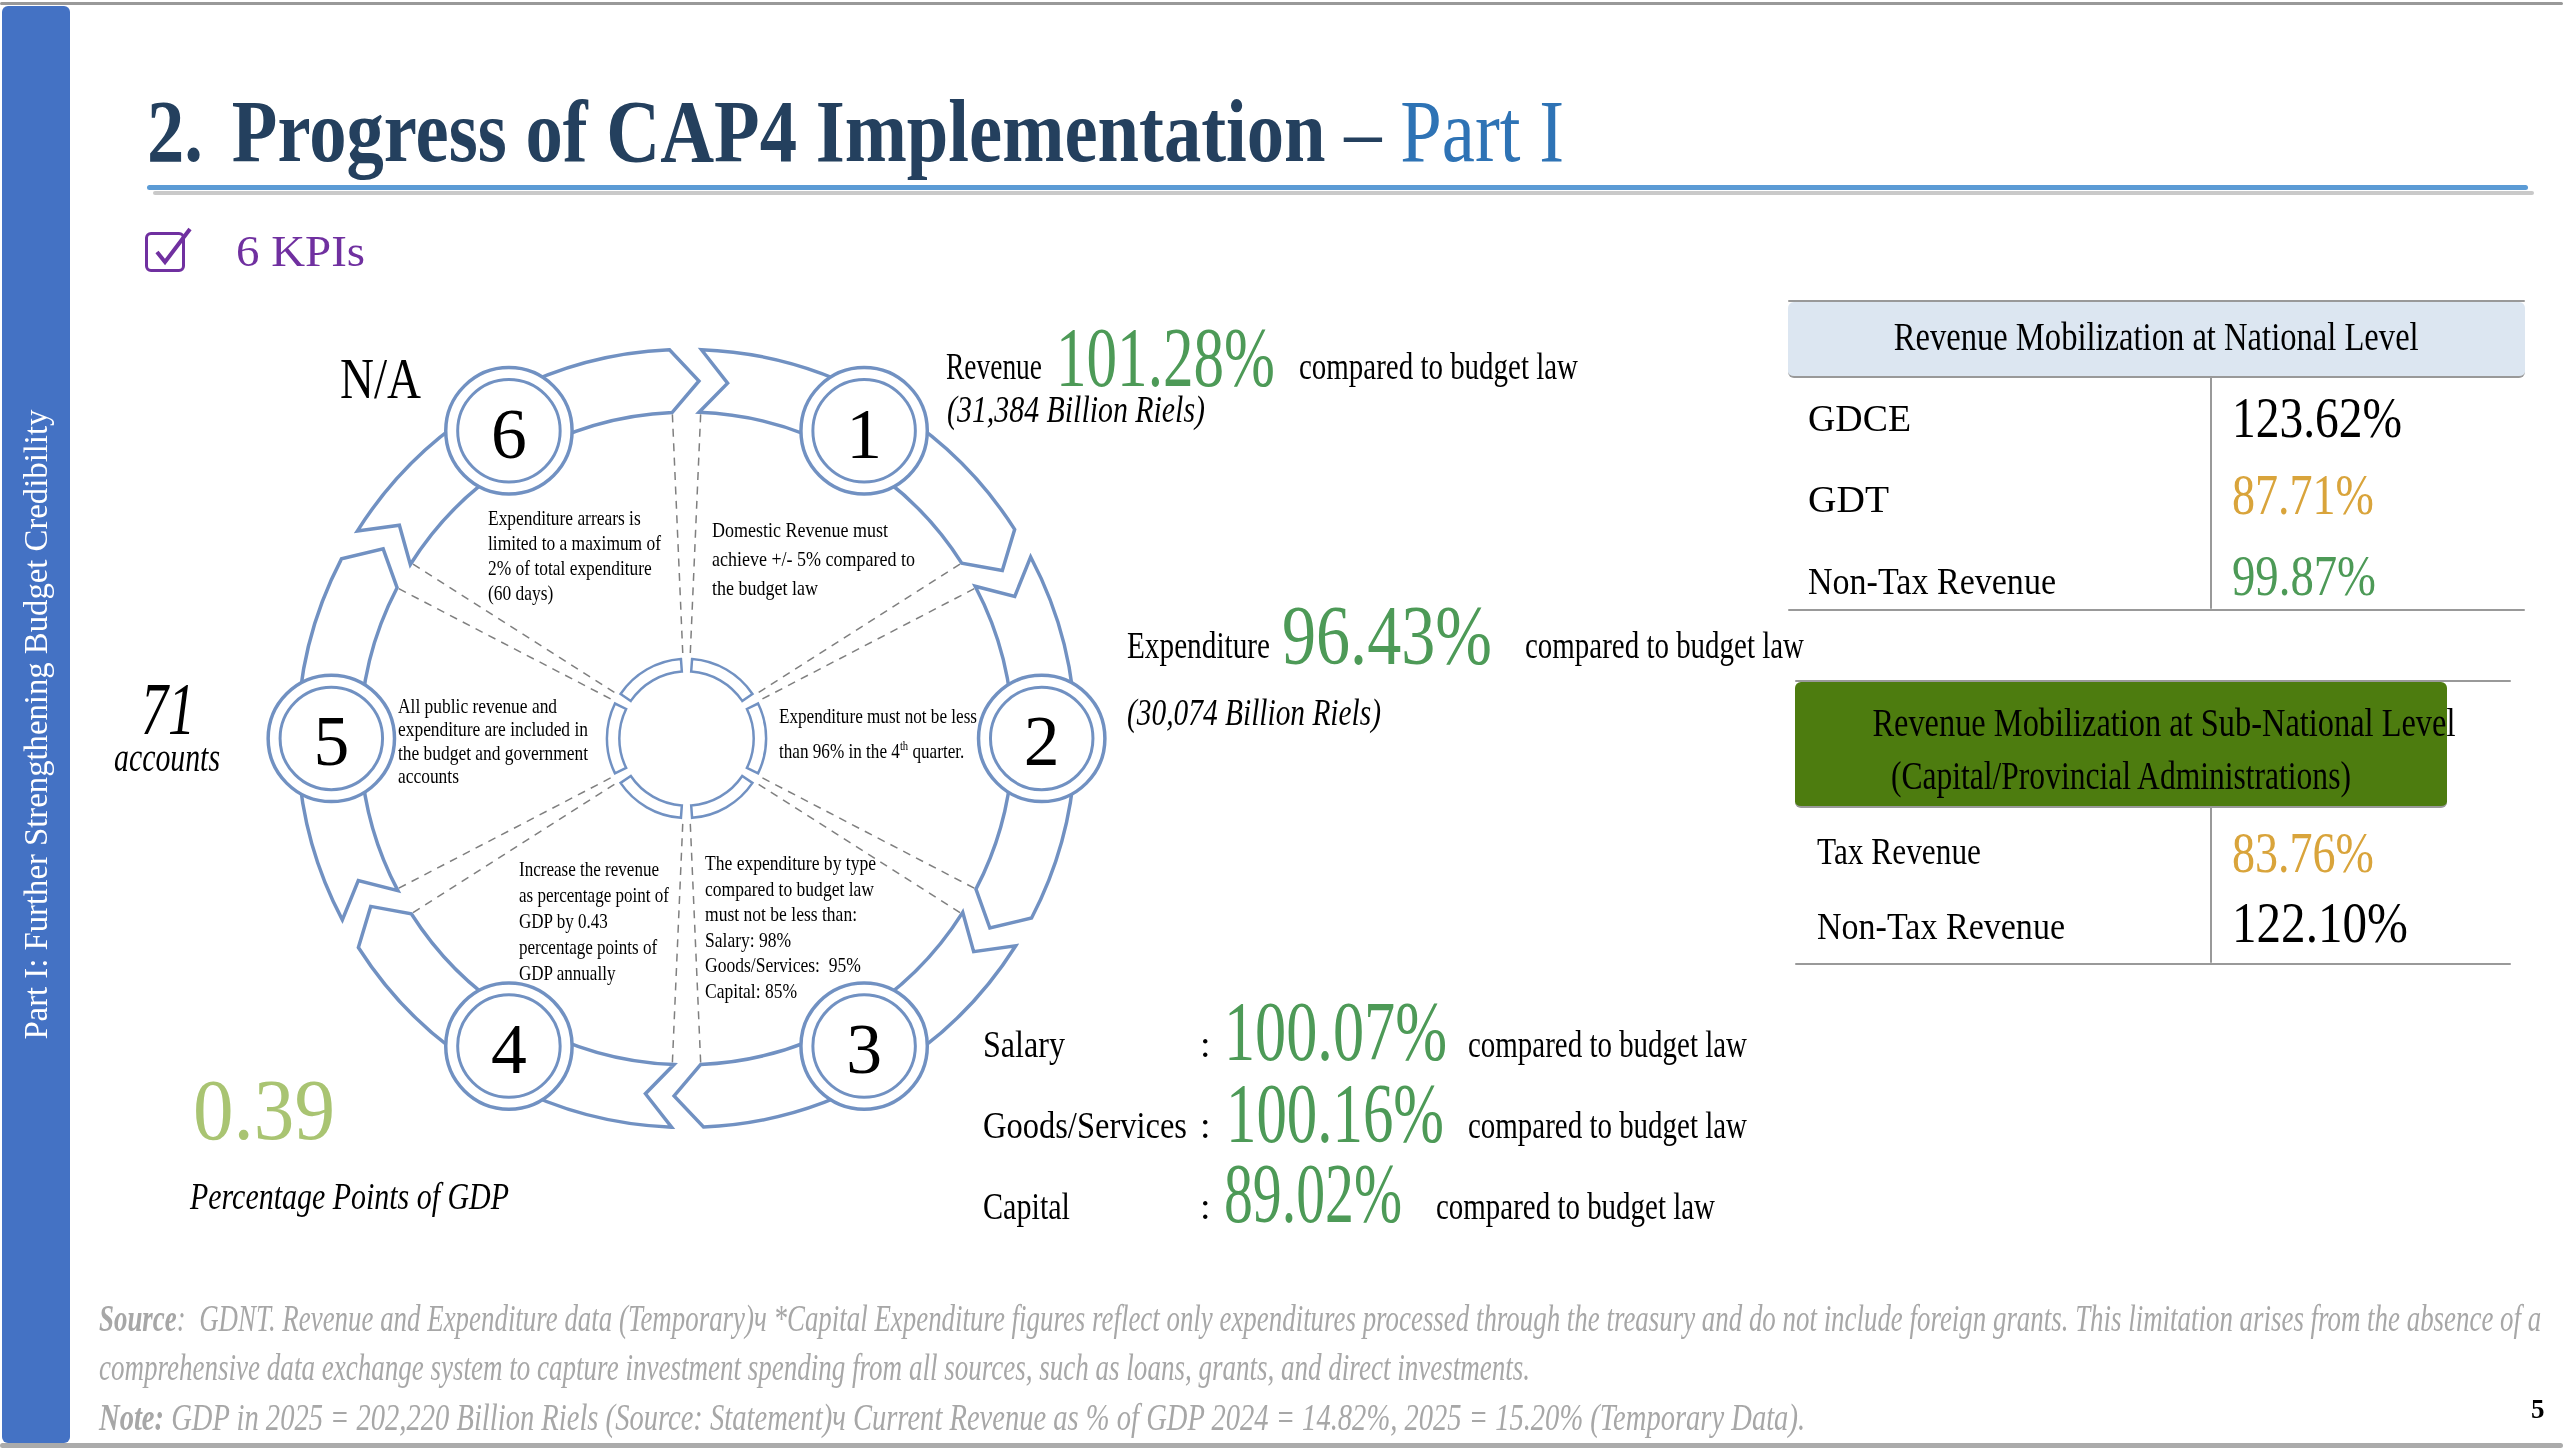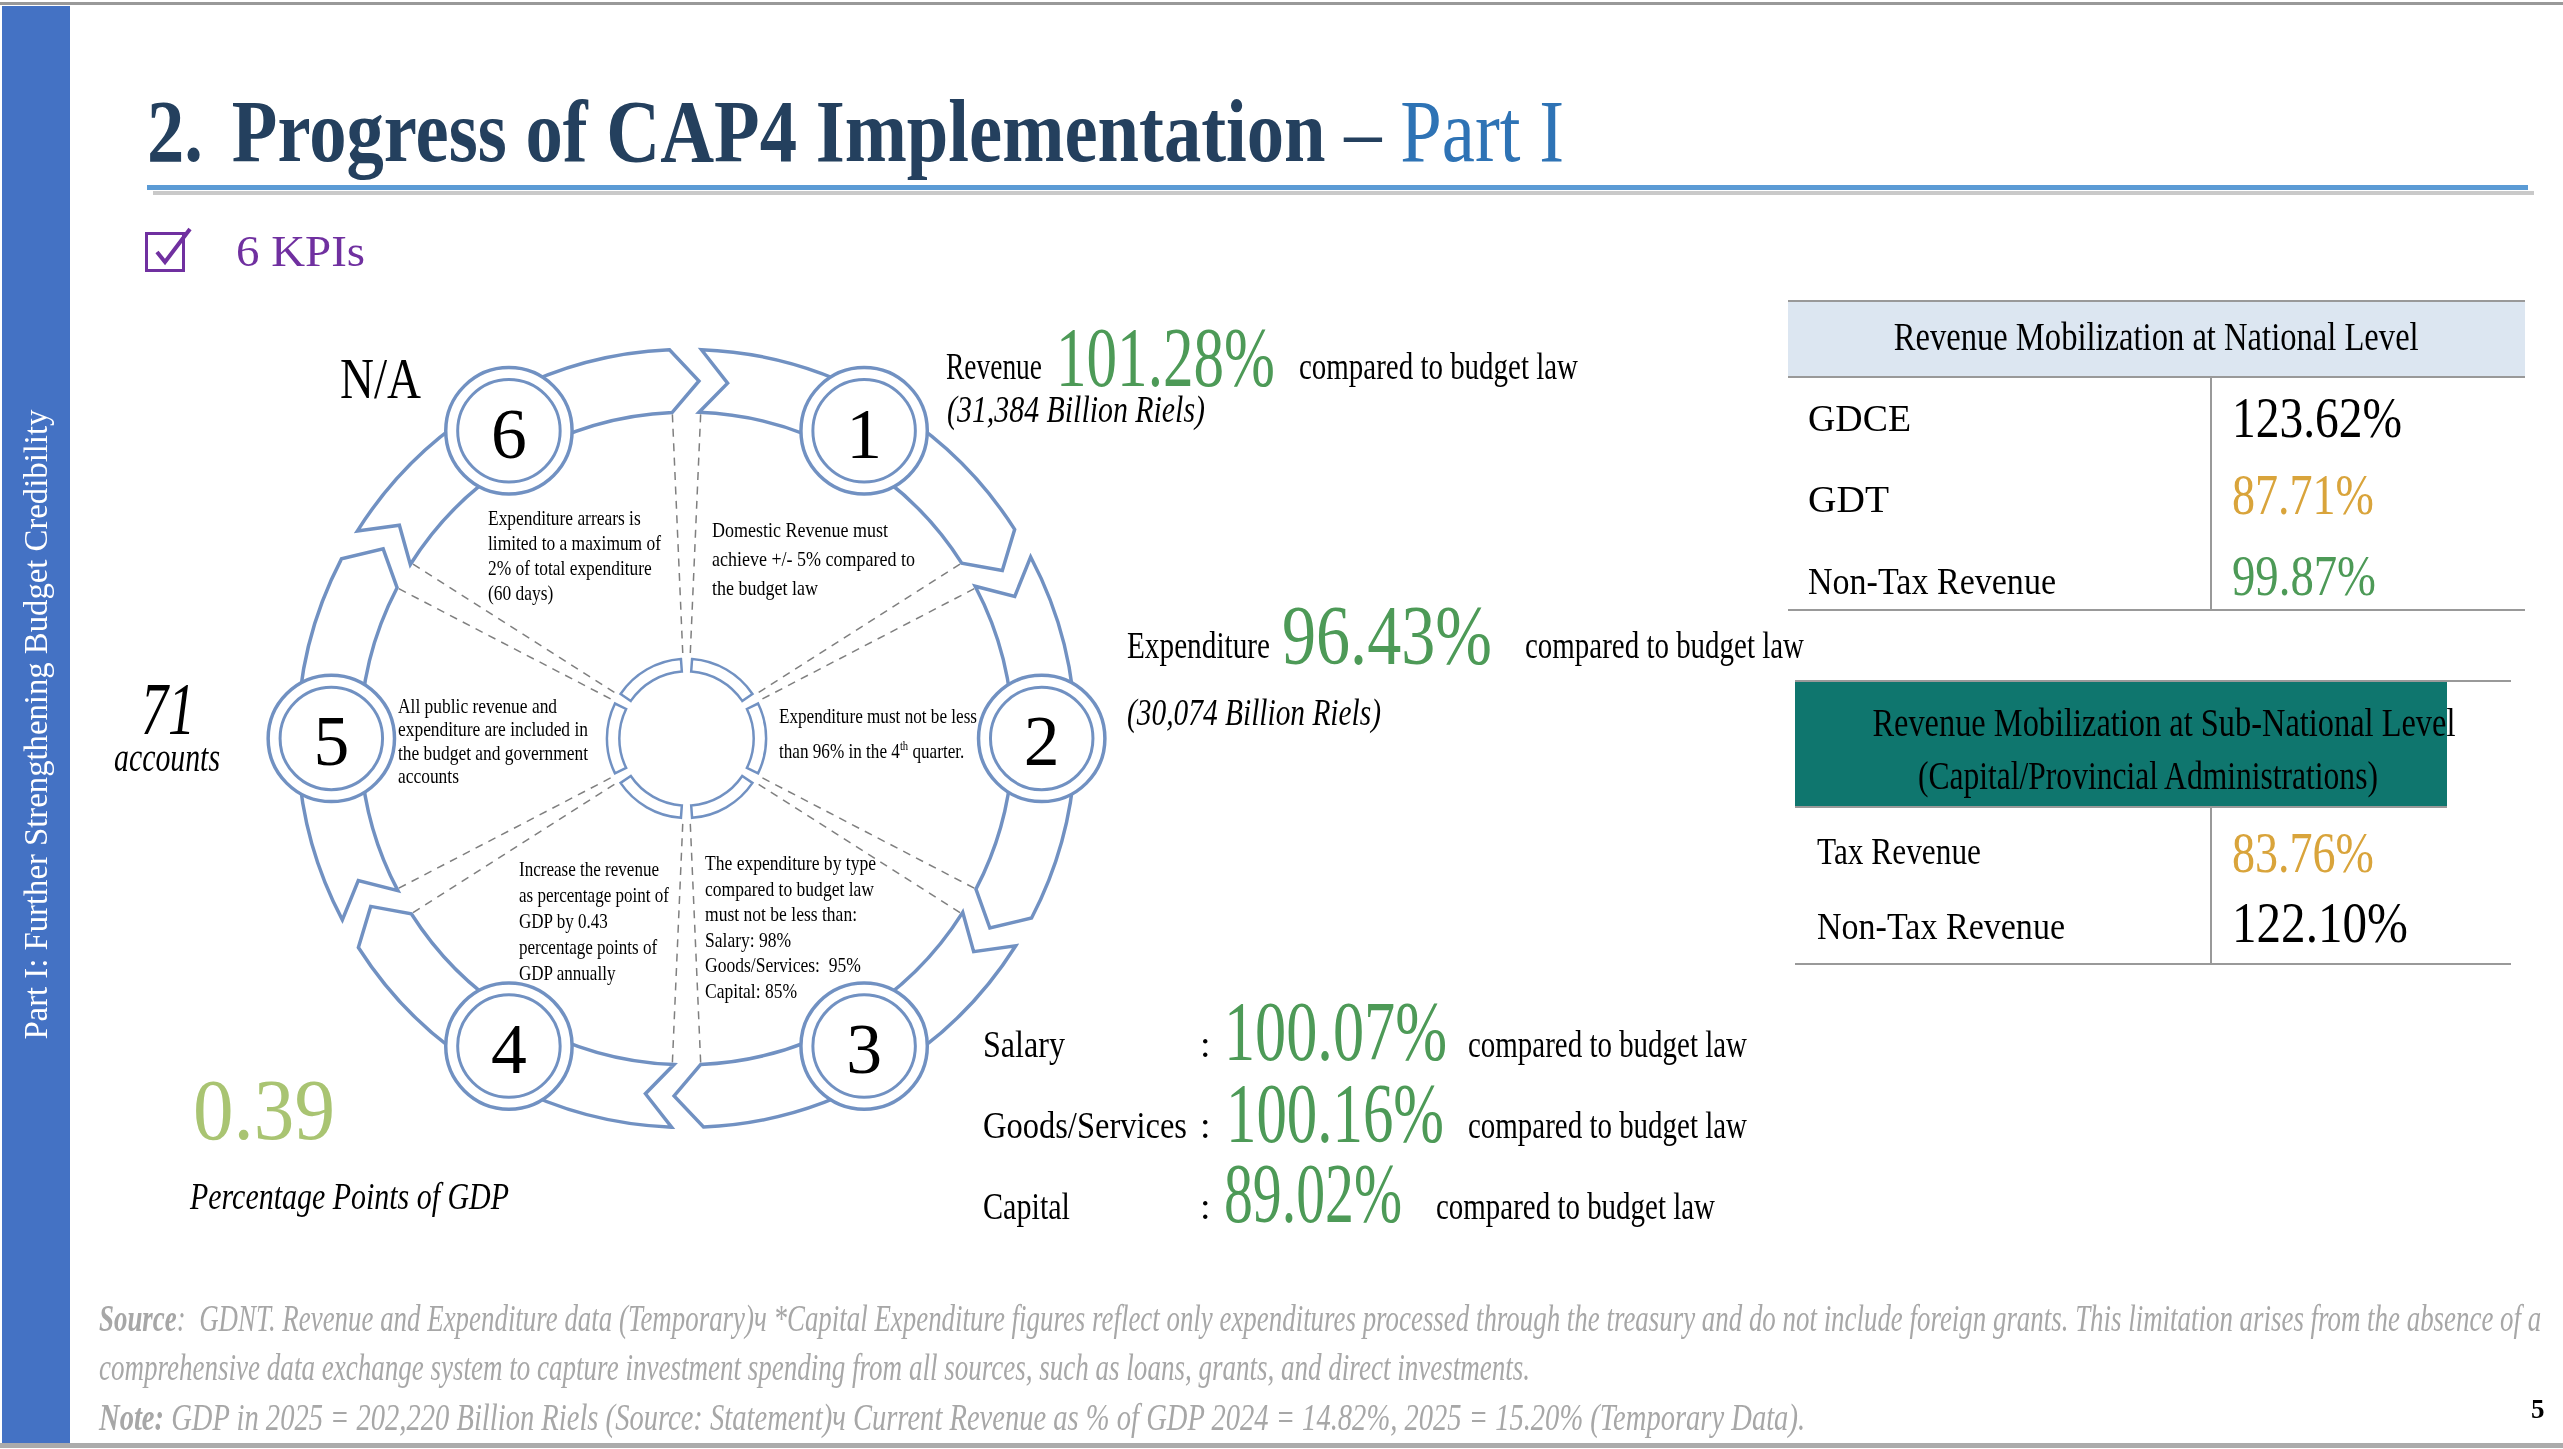--- a/index.html
+++ b/index.html
@@ -1,19 +1,19 @@
 <!DOCTYPE html>
 <html><head>
 <meta charset="utf-8">
 <style>
   html,body { margin:0; padding:0; }
   body { width:2563px; height:1450px; position:relative; background:#ffffff;
          font-family:"Liberation Serif", serif; overflow:hidden; }
   .t { position:absolute; white-space:nowrap; transform-origin:0 0; }
-  .abs { position:absolute; }
+  .abs { position:absolute;border-radius:6px; }
 </style>
 </head>
 <body>
 <div class="abs" style="left:0;top:2px;width:2563px;height:3px;background:#999999;"></div>
 <div class="abs" style="left:0;top:1443px;width:2563px;height:5px;background:#ababab;"></div>
 <div class="abs" style="left:2px;top:6px;width:68px;height:1437px;background:#4472C4;
      display:flex;align-items:center;justify-content:center;">
   <div id="sidetext" style="writing-mode: vertical-rl; transform: rotate(180deg) scaleY(0.9919); color: rgb(255, 255, 255); font-size: 33px; white-space: nowrap;">Part I: Further Strengthening Budget Credibility</div>
 </div>
 
@@ -72,21 +72,21 @@
 </svg>
 
 <div class="abs" style="left:1788px;top:300px;width:737px;height:2px;background:#999;"></div>
 <div class="abs" style="left:1788px;top:302px;width:737px;height:74px;background:#DCE6F1;border-bottom:2px solid #999;text-align:center;">
   <div class="tc" style="display: inline-block; transform-origin: 50% 0px; font-size: 41px; margin-top: 14px; line-height: 40px; white-space: nowrap; transform: scaleX(0.795);">Revenue Mobilization at National Level</div>
 </div>
 <div class="abs" style="left:2210px;top:376px;width:2px;height:233px;background:#999;"></div>
 <div class="abs" style="left:1788px;top:609px;width:737px;height:2px;background:#999;"></div>
 
 <div class="abs" style="left:1795px;top:680px;width:716px;height:2px;background:#999;"></div>
-<div class="abs" style="left:1795px;top:682px;width:652px;height:124px;background:#0f766e;border-bottom:2px solid #999;text-align:right;">
+<div class="abs" style="left:1795px;top:682px;width:652px;height:124px;background:#4d7c0f;border-bottom:2px solid #999;text-align:center;">
   <div class="tc" style="display: inline-block; transform-origin: 50% 0px; font-size: 41px; margin-top: 14px; line-height: 53px; white-space: nowrap; transform: scaleX(0.7902);">Revenue Mobilization at Sub-National Level</div><br>
   <div class="tc" style="display: inline-block; transform-origin: 50% 0px; font-size: 41px; line-height: 53px; margin-top: 0px; white-space: nowrap; transform: scaleX(0.7694);">(Capital/Provincial Administrations)</div>
 </div>
 <div class="abs" style="left:2210px;top:806px;width:2px;height:157px;background:#999;"></div>
 <div class="abs" style="left:1795px;top:963px;width:716px;height:2px;background:#999;"></div>
 
 <div class="t" style="left: 147px; top: 88px; font-size: 88px; line-height: 1; color: rgb(36, 64, 94); font-weight: bold; transform: scaleX(0.8481);">2.<span style="display:inline-block;width:34px;"></span>Progress of CAP4 Implementation<span style="font-weight:normal;"> – </span><span style="color:#2E73B5;font-weight:normal;">Part I</span></div>
 <div class="t" style="left: 236px; top: 229px; font-size: 45px; color: rgb(112, 48, 160); line-height: 1; transform: scaleX(1.0422);">6 KPIs</div>
 <div class="t" style="left: 488px; top: 506px; font-size: 21px; color: rgb(0, 0, 0); line-height: 25px; transform: scaleX(0.8285);">Expenditure arrears is<br>limited to a maximum of<br>2% of total expenditure<br>(60 days)</div>
 <div class="t" style="left: 712px; top: 516px; font-size: 21px; color: rgb(0, 0, 0); line-height: 29px; transform: scaleX(0.8569);">Domestic Revenue must<br>achieve +/- 5% compared to<br>the budget law</div>

